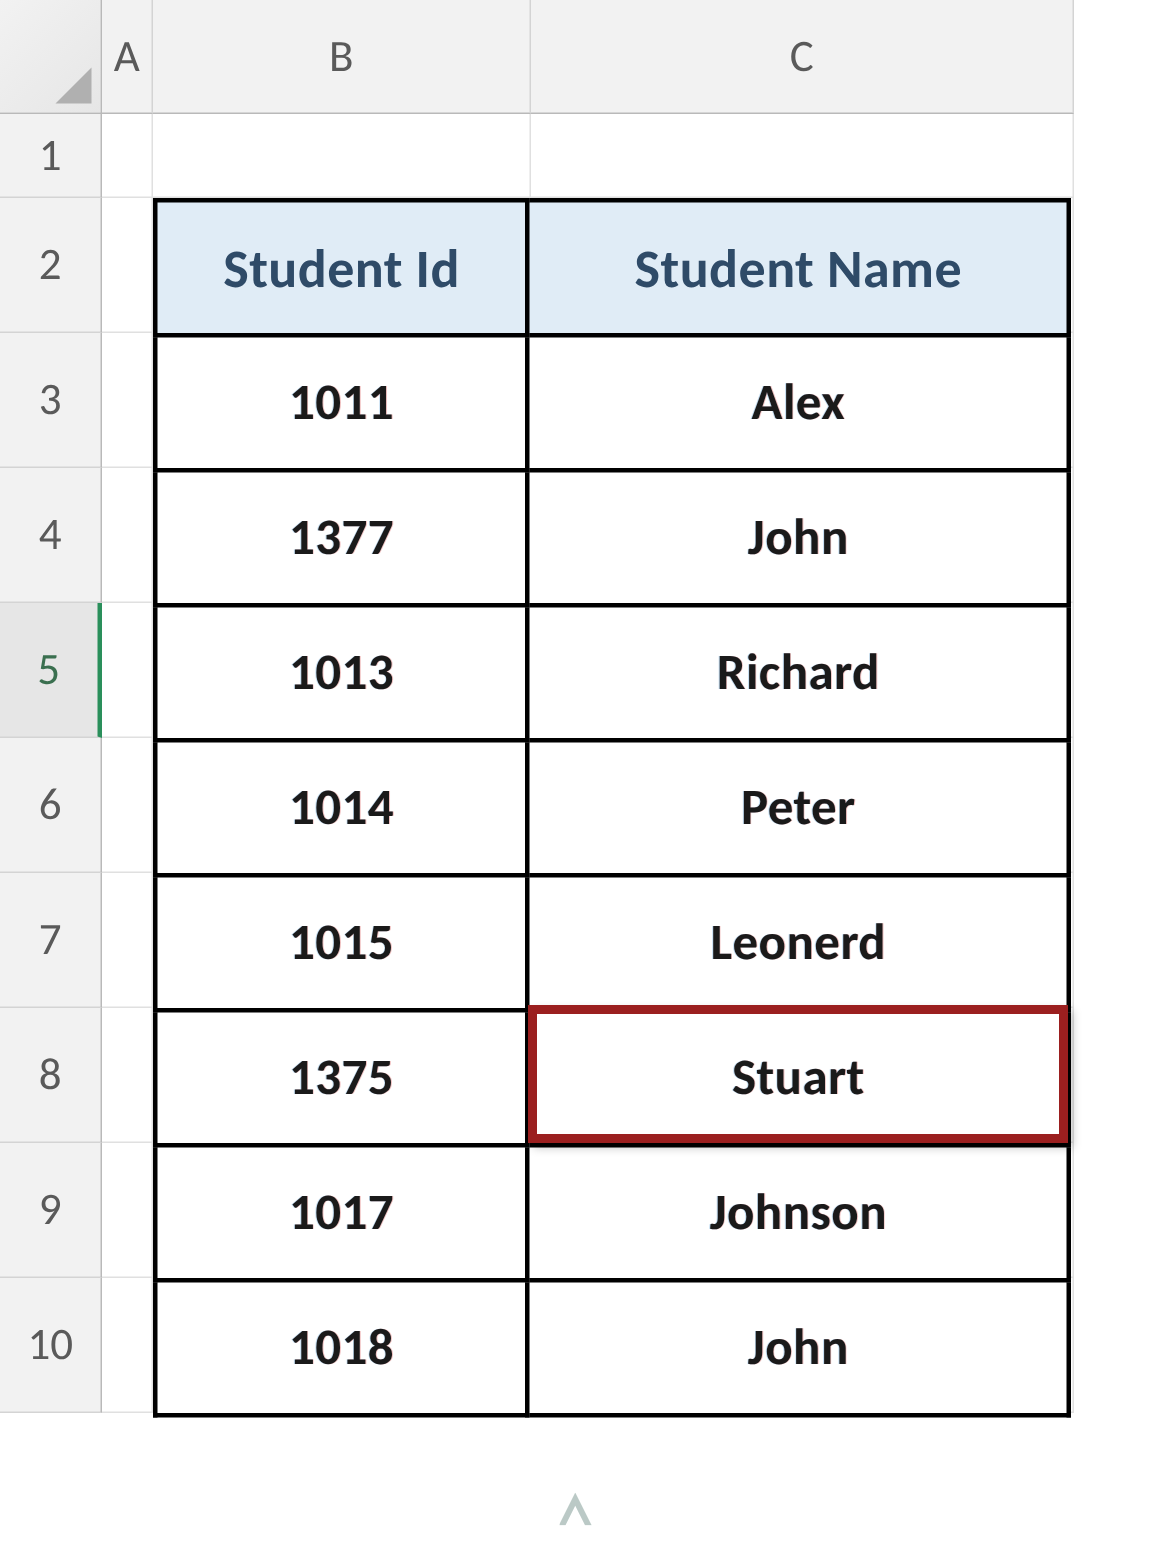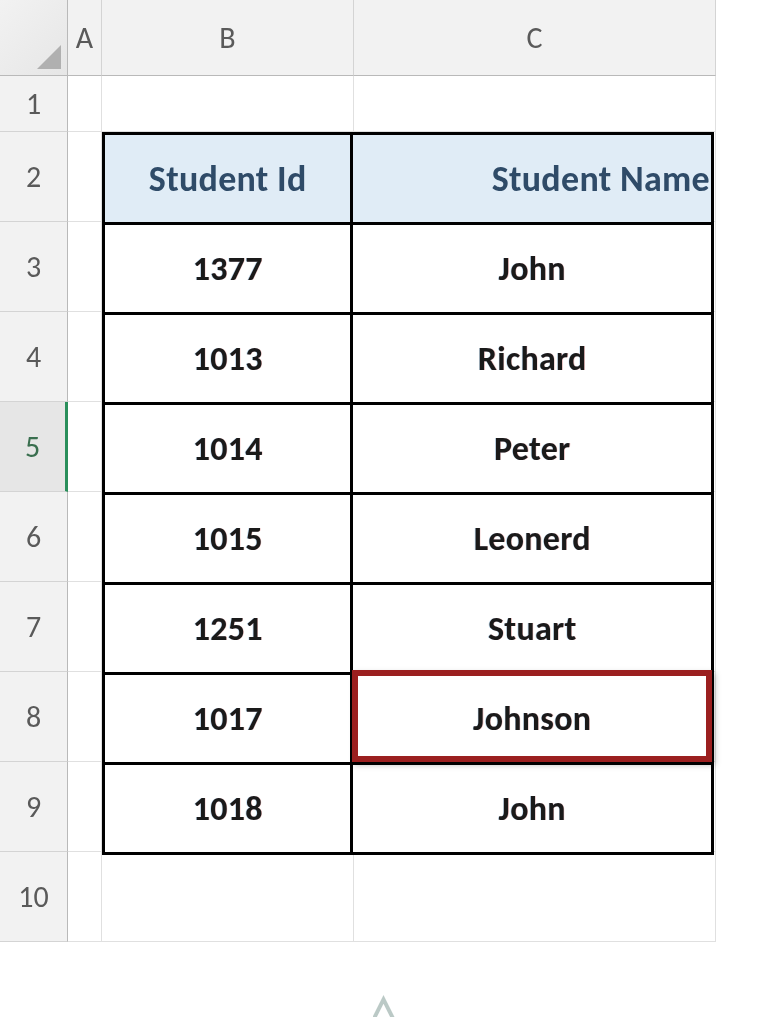--- a/index.html
+++ b/index.html
@@ -81,21 +81,21 @@
     letter-spacing:0.3px;
     text-shadow: 0.6px 0 0 rgba(200,20,20,0.25), -0.6px 0 0 rgba(20,120,200,0.25);
   }
   .data-table th {
     background:#e0ecf6;
     color:#2f4b68;
     font-size:36px;
     text-shadow:none;
   }
   .data-table .col-id { width:248px;text-align:center; }
-  .data-table .col-name { width:360px;text-align:right; }
+  .data-table .col-name { width:360px; }
   .highlight-box {
     position:absolute;
     border:6px solid #9b1f1f;
     box-shadow: 3px 3px 6px rgba(0,0,0,0.25);
     pointer-events:none;
     background:transparent;
   }
   .watermark {
     position:absolute;
     bottom:14px;
@@ -185,37 +185,41 @@
 
 <table class="data-table">
   <thead>
     <tr>
       <th class="col-id">Student Id</th>
       <th class="col-name">Student Name</th>
     </tr>
   </thead>
   <tbody>
     <tr>
+      <td>1011</td>
+      <td>Alex</td>
+    </tr>
+    <tr>
       <td>1377</td>
       <td>John</td>
     </tr>
     <tr>
       <td>1013</td>
       <td>Richard</td>
     </tr>
     <tr>
       <td>1014</td>
       <td>Peter</td>
     </tr>
     <tr>
       <td>1015</td>
       <td>Leonerd</td>
     </tr>
     <tr>
-      <td>1251</td>
+      <td>1375</td>
       <td>Stuart</td>
     </tr>
     <tr>
       <td>1017</td>
       <td>Johnson</td>
     </tr>
     <tr>
       <td>1018</td>
       <td>John</td>
     </tr>

